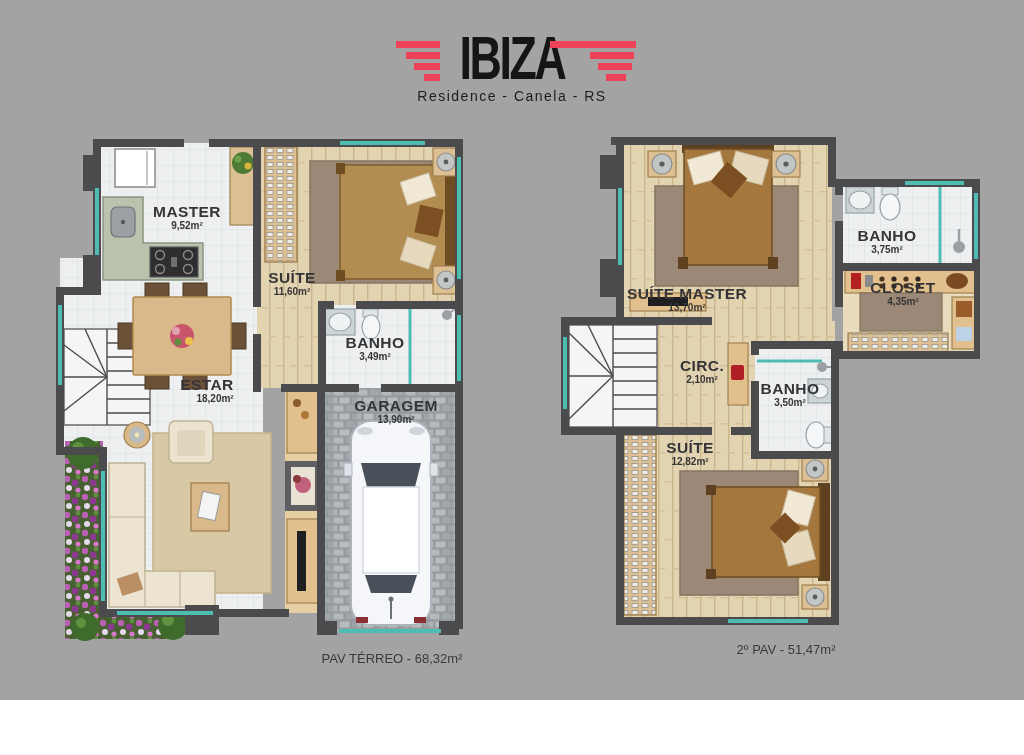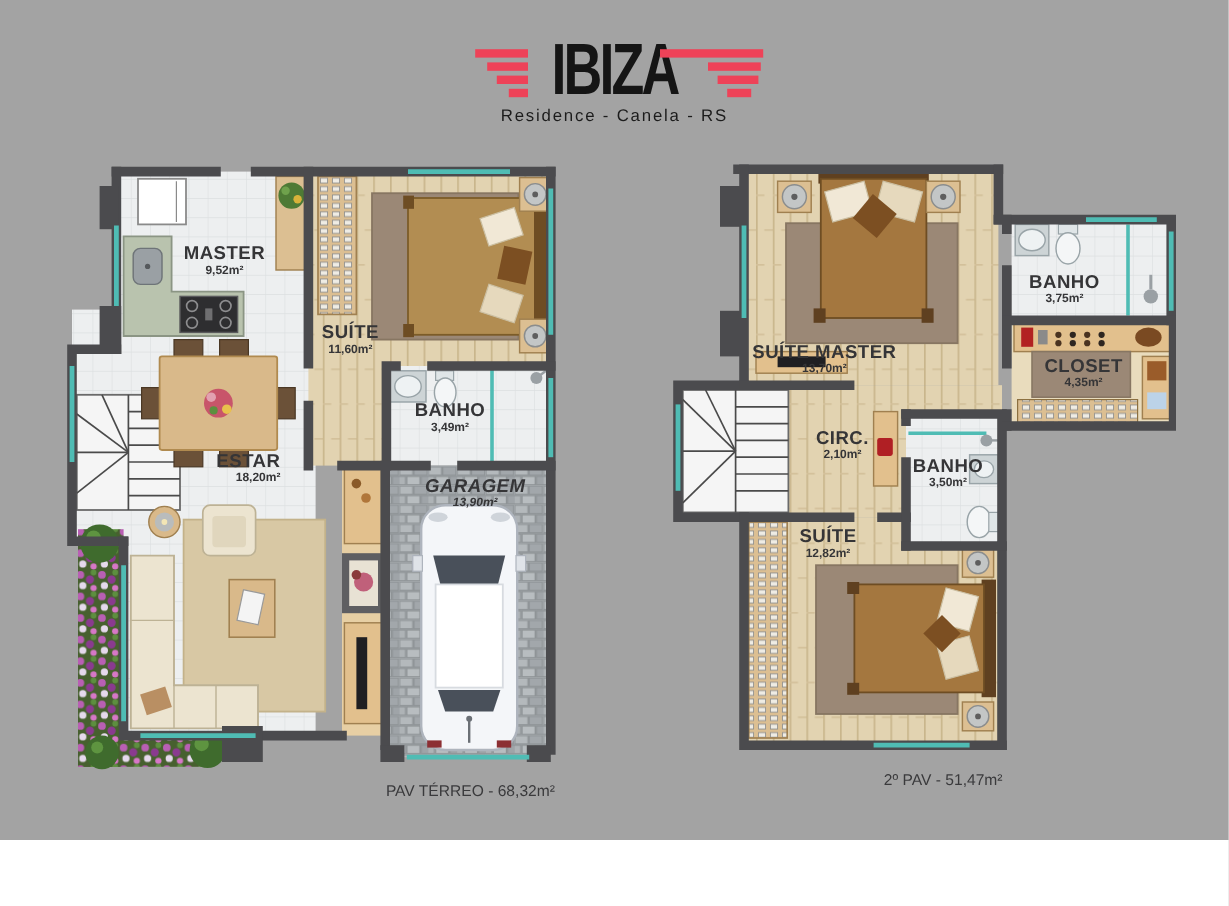--- a/index.html
+++ b/index.html
@@ -298,21 +298,21 @@
       <div class="ra">11,60m²</div>
     </div>
     <div class="room-label" style="left:330px;top:215px;">
       <div class="rn">BANHO</div>
       <div class="ra">3,49m²</div>
     </div>
     <div class="room-label" style="left:162px;top:257px;text-align:right;">
       <div class="rn">ESTAR</div>
       <div class="ra">18,20m²</div>
     </div>
-    <div class="room-label" style="left:351px;top:278px;font-style:italic;">
+    <div class="room-label" style="left:351px;top:278px;">
       <div class="rn">GARAGEM</div>
       <div class="ra">13,90m²</div>
     </div>
   </div>
 
   <div class="plan plan-right">
     <svg width="420" height="505" viewBox="0 0 420 505">
 
       <g>
         <rect x="60" y="8" width="212" height="180" fill="url(#wood)"></rect>
@@ -470,21 +470,21 @@
     </svg>
 
     <div class="room-label" style="left:127px;top:166px;">
       <div class="rn">SUÍTE MASTER</div>
       <div class="ra">13,70m²</div>
     </div>
     <div class="room-label" style="left:327px;top:108px;">
       <div class="rn">BANHO</div>
       <div class="ra">3,75m²</div>
     </div>
-    <div class="room-label" style="left:343px;top:178px;">
+    <div class="room-label" style="left:343px;top:160px;">
       <div class="rn">CLOSET</div>
       <div class="ra">4,35m²</div>
     </div>
     <div class="room-label" style="left:142px;top:238px;">
       <div class="rn">CIRC.</div>
       <div class="ra">2,10m²</div>
     </div>
     <div class="room-label" style="left:230px;top:261px;">
       <div class="rn">BANHO</div>
       <div class="ra">3,50m²</div>

